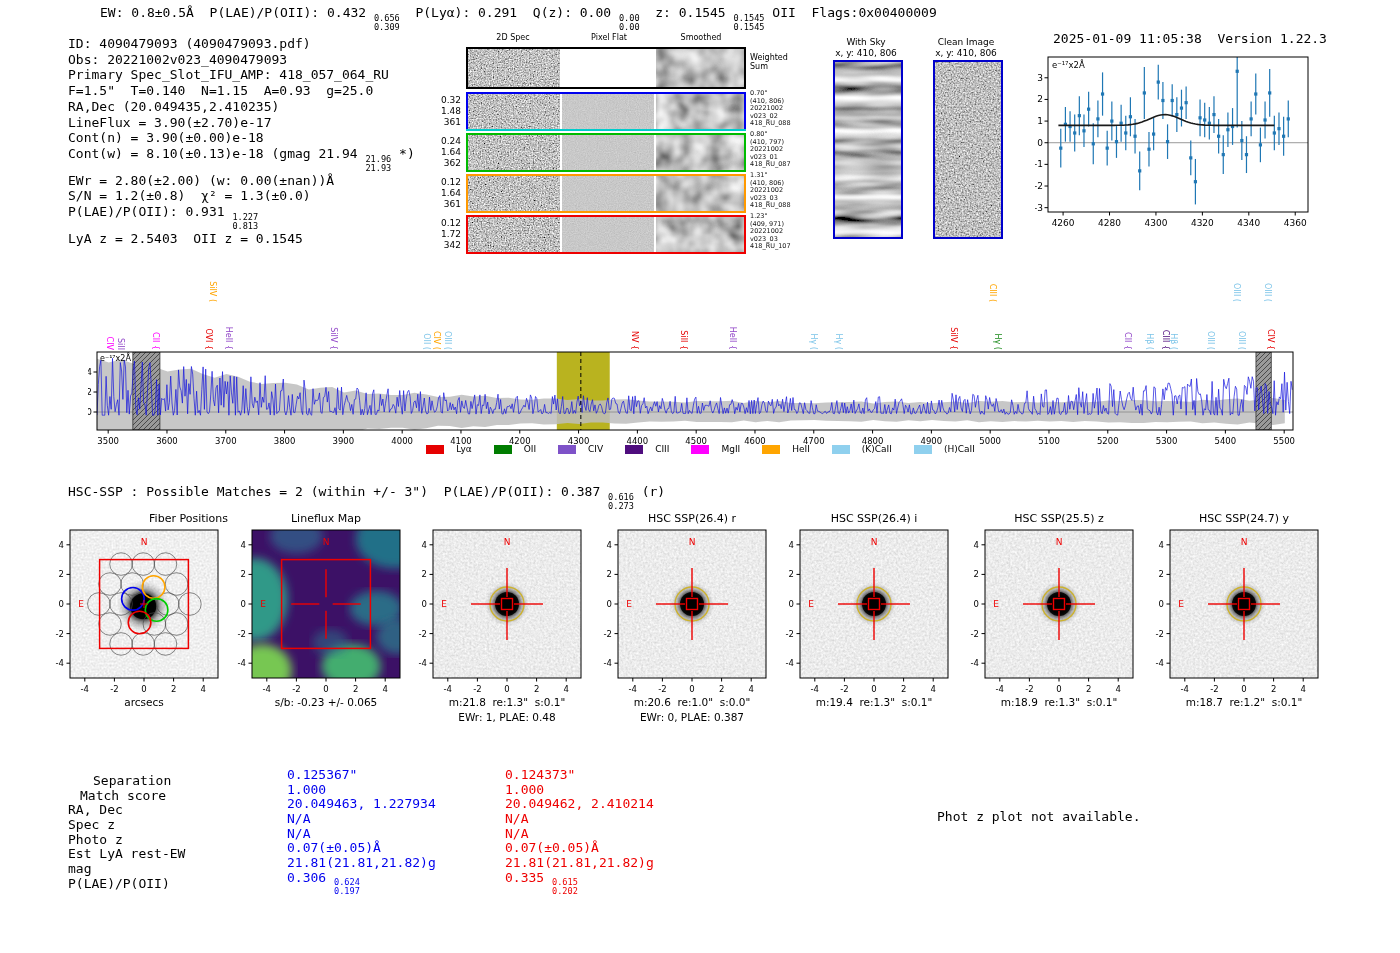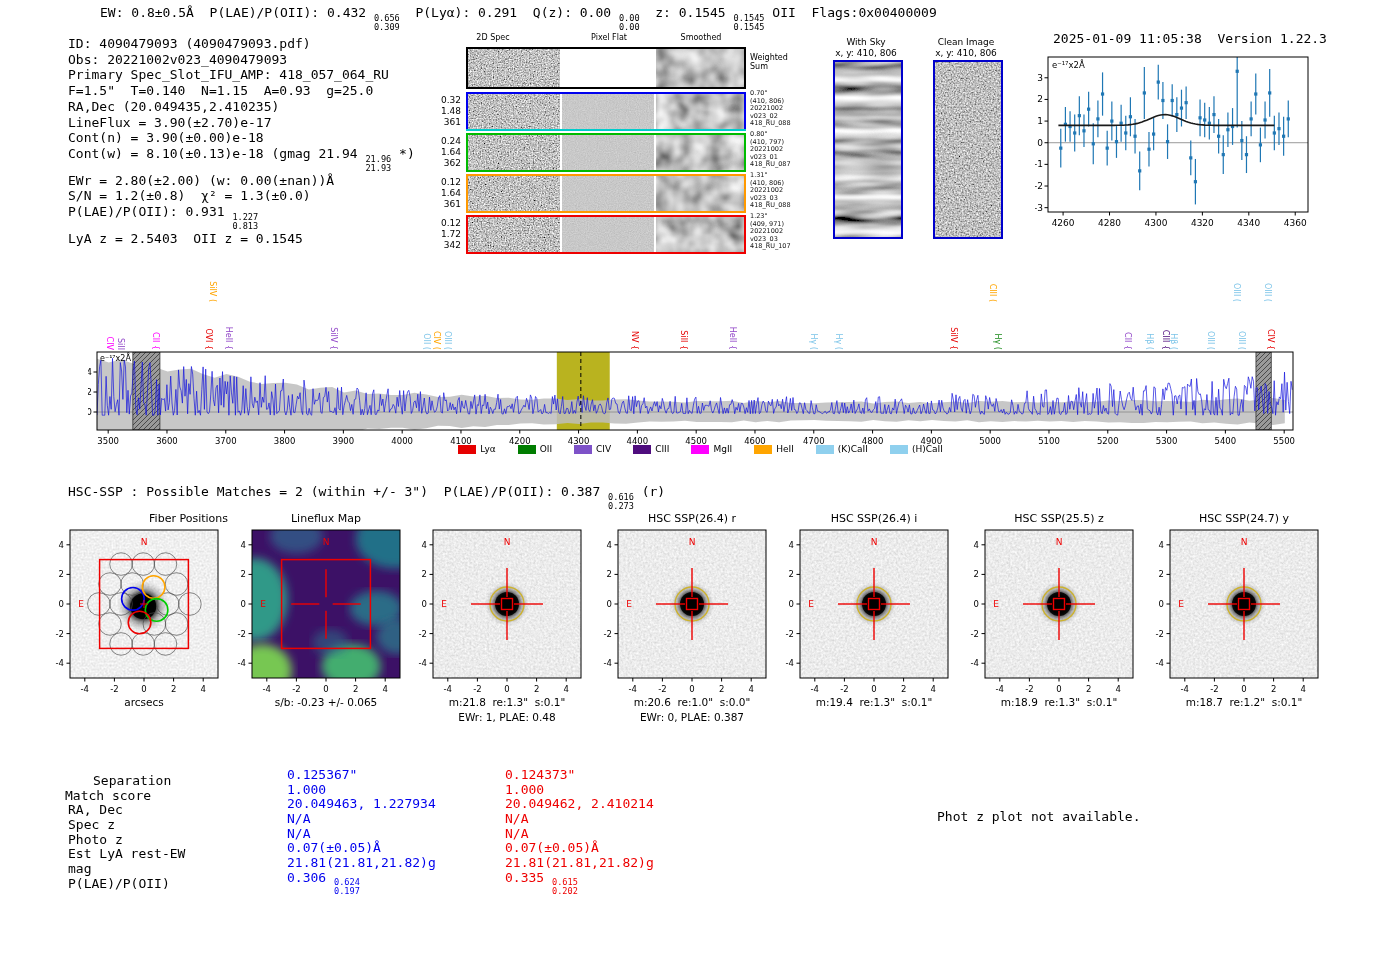--- a/index.html
+++ b/index.html
@@ -11,21 +11,21 @@
   .frac{display:inline-flex;flex-direction:column;font-size:0.66em;line-height:1.05;
         vertical-align:-0.45em;text-align:left;}
   .tiny{font-size:6.5px;line-height:7.6px;color:#111;font-family:"DejaVu Sans",sans-serif;white-space:pre;}
   .rownum{font-size:9px;line-height:11px;text-align:right;font-family:"DejaVu Sans",sans-serif;}
   .s2dhdr{font-size:8px;text-align:center;}
   .ctitle{font-size:11px;text-align:center;white-space:pre;}
   .ccap{font-size:10.5px;text-align:center;white-space:pre;}
   .linelabel{position:absolute;font-size:8px;font-family:"DejaVu Sans",sans-serif;
              transform-origin:0 0;transform:rotate(90deg) translateX(-100%);white-space:pre;}
   .legend{display:flex;justify-content:center;align-items:center;gap:22px;font-size:9px;}
-  .legend .it{display:flex;align-items:center;gap:4px;}
+  .legend .it{display:flex;align-items:center;gap:12px;}
   .legend .sw{width:18px;height:9px;display:inline-block;}
   .tbllabel{font-size:13px;}
   .tblval{font-size:13px;}
 </style>
 </head>
 <body>
 
 <div id="page">
   <svg id="svgdefs" width="0" height="0" style="position:absolute">
       <filter id="blur5">
@@ -301,21 +301,21 @@
       <div style="font-family: &quot;DejaVu Sans Mono&quot;, monospace; white-space: pre; font-size: 13px; line-height: 15.7px;"><span>RA,Dec (20.049435,2.410235)</span></div>
       <div style="font-family: &quot;DejaVu Sans Mono&quot;, monospace; white-space: pre; font-size: 13px; line-height: 15.7px;"><span>LineFlux = 3.90(±2.70)e-17</span></div>
       <div style="font-family: &quot;DejaVu Sans Mono&quot;, monospace; white-space: pre; font-size: 13px; line-height: 15.7px;"><span>Cont(n) = 3.90(±0.00)e-18</span></div>
       <div style="font-family: &quot;DejaVu Sans Mono&quot;, monospace; white-space: pre; font-size: 13px; line-height: 15.7px;"><span>Cont(w) = 8.10(±0.13)e-18 (gmag 21.94 </span><span class="frac"><span>21.96</span><span>21.93</span></span><span> *)</span></div>
       <div style="font-family: &quot;DejaVu Sans Mono&quot;, monospace; white-space: pre; font-size: 13px; line-height: 15.7px;"><span>EWr = 2.80(±2.00) (w: 0.00(±nan))Å</span></div>
       <div style="font-family: &quot;DejaVu Sans Mono&quot;, monospace; white-space: pre; font-size: 13px; line-height: 15.7px;"><span>S/N = 1.2(±0.8)  χ² = 1.3(±0.0)</span></div>
       <div style="font-family: &quot;DejaVu Sans Mono&quot;, monospace; white-space: pre; font-size: 13px; line-height: 15.7px;"><span>P(LAE)/P(OII): 0.931 </span><span class="frac"><span>1.227</span><span>0.813</span></span></div>
       <div style="font-family: &quot;DejaVu Sans Mono&quot;, monospace; white-space: pre; font-size: 13px; line-height: 15.7px;"><span>LyA z = 2.5403  OII z = 0.1545</span></div>
     </div>
   <div class="abs" id="spec2d">
-      <div class="s2dhdr" style="position: absolute; left: 448px; top: 33px; width: 90px;">2D Spec</div>
+      <div class="s2dhdr" style="position: absolute; left: 468px; top: 33px; width: 90px;">2D Spec</div>
       <div class="s2dhdr" style="position: absolute; left: 564px; top: 33px; width: 90px;">Pixel Flat</div>
       <div class="s2dhdr" style="position: absolute; left: 656px; top: 33px; width: 90px;">Smoothed</div>
       <div style="position: absolute; left: 466px; top: 47px; width: 280px; height: 42px; border: 2px solid rgb(0, 0, 0); box-sizing: border-box; background: rgb(255, 255, 255);">
         <svg width="92" height="38" style="position: absolute; left: 0px; top: 0px;">
           <rect x="0" y="0" width="92" height="38" fill="#888" filter="url(#nf0)"></rect>
         </svg>
         <svg width="92" height="38" style="position: absolute; left: 94px; top: 0px;"></svg>
         <svg width="88" height="38" style="position: absolute; left: 188px; top: 0px;">
           <rect x="0" y="0" width="88" height="38" fill="#888" filter="url(#nf1)"></rect>
         </svg>
@@ -889,21 +889,21 @@
         <text x="167.20000000000002" y="165" text-anchor="middle" font-size="8.5" font-family="DejaVu Sans">4</text>
         <line x1="30.5" y1="17.8" x2="34" y2="17.8" stroke="#000" stroke-width="1"></line>
         <text x="28" y="20.8" text-anchor="end" font-size="8.5" font-family="DejaVu Sans">4</text>
       </svg>
       <div class="ccap" style="position: absolute; left: 1150px; top: 696px; width: 188px;">m:18.7  re:1.2"  s:0.1"</div>
     </div>
   <div class="abs" id="matchtable">
       <div class="mono tbllabel" style="position: absolute; left: 68px; top: 773px; margin-left: 25px;">Separation</div>
       <div class="mono tblval" style="position: absolute; left: 287px; top: 767px; color: rgb(0, 0, 238);"><span>0.125367"</span></div>
       <div class="mono tblval" style="position: absolute; left: 505px; top: 767px; color: rgb(238, 0, 0);"><span>0.124373"</span></div>
-      <div class="mono tbllabel" style="position: absolute; left: 53px; top: 787.65px; padding-left: 12px;">Match score</div>
+      <div class="mono tbllabel" style="position: absolute; left: 68px; top: 787.65px; padding-left: 12px;">Match score</div>
       <div class="mono tblval" style="position: absolute; left: 287px; top: 781.65px; color: rgb(0, 0, 238);"><span>1.000</span></div>
       <div class="mono tblval" style="position: absolute; left: 505px; top: 781.65px; color: rgb(238, 0, 0);"><span>1.000</span></div>
       <div class="mono tbllabel" style="position: absolute; left: 68px; top: 802.3px;">RA, Dec</div>
       <div class="mono tblval" style="position: absolute; left: 287px; top: 796.3px; color: rgb(0, 0, 238);"><span>20.049463, 1.227934</span></div>
       <div class="mono tblval" style="position: absolute; left: 505px; top: 796.3px; color: rgb(238, 0, 0);"><span>20.049462, 2.410214</span></div>
       <div class="mono tbllabel" style="position: absolute; left: 68px; top: 816.95px;">Spec z</div>
       <div class="mono tblval" style="position: absolute; left: 287px; top: 810.95px; color: rgb(0, 0, 238);"><span>N/A</span></div>
       <div class="mono tblval" style="position: absolute; left: 505px; top: 810.95px; color: rgb(238, 0, 0);"><span>N/A</span></div>
       <div class="mono tbllabel" style="position: absolute; left: 68px; top: 831.6px;">Photo z</div>
       <div class="mono tblval" style="position: absolute; left: 287px; top: 825.6px; color: rgb(0, 0, 238);"><span>N/A</span></div>

